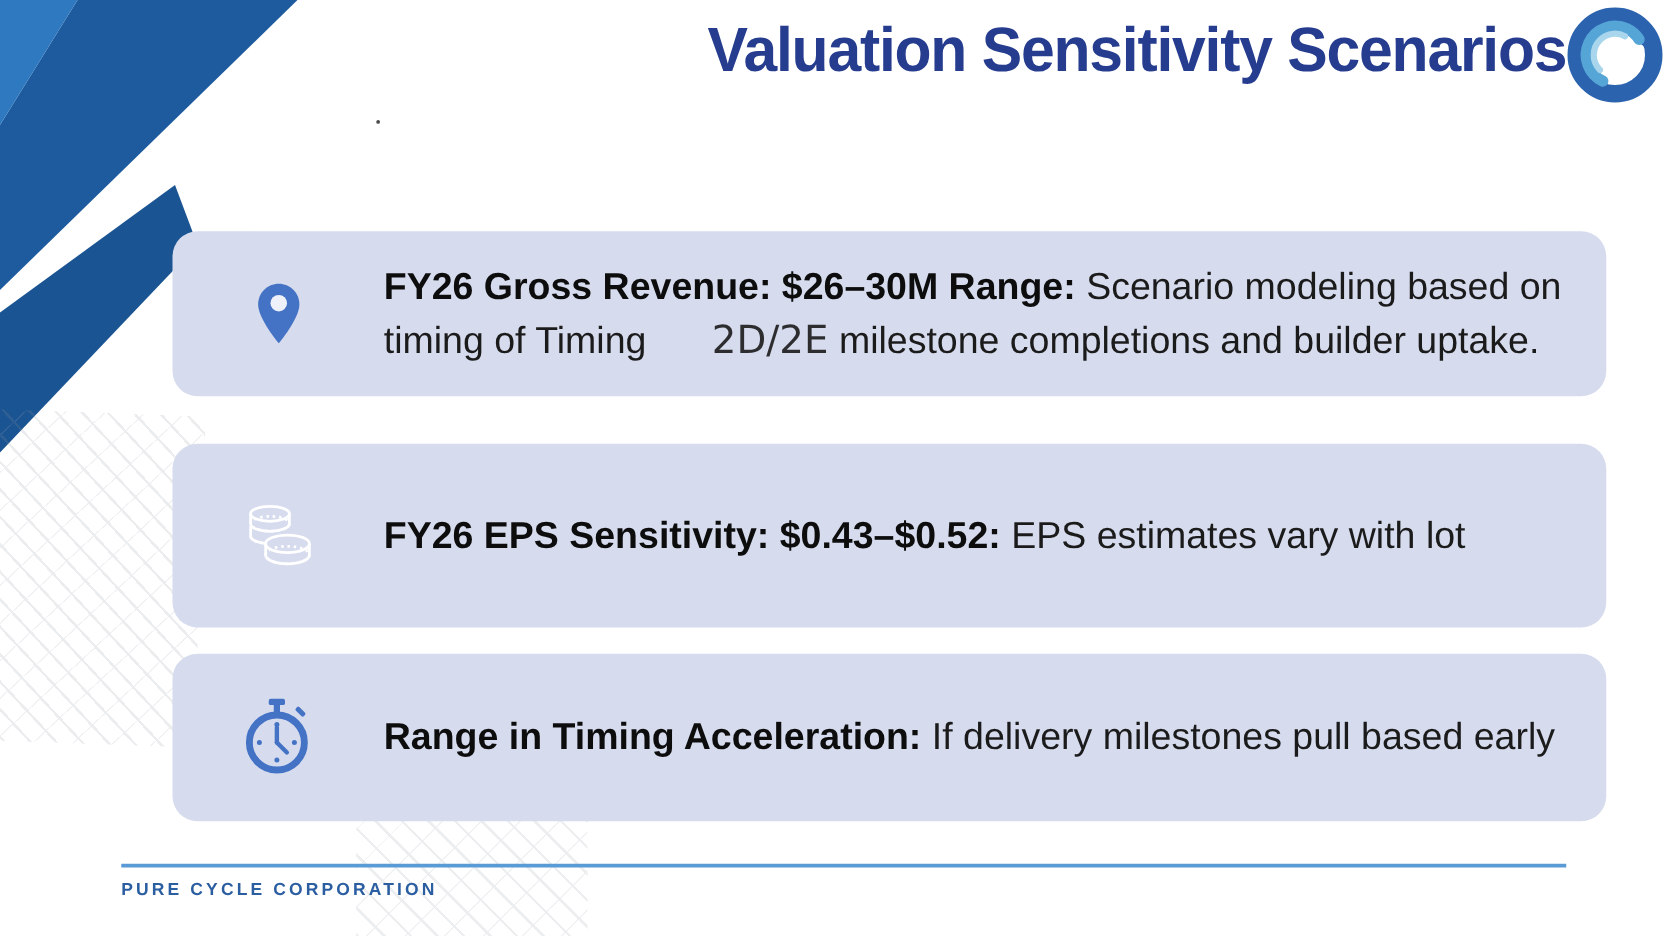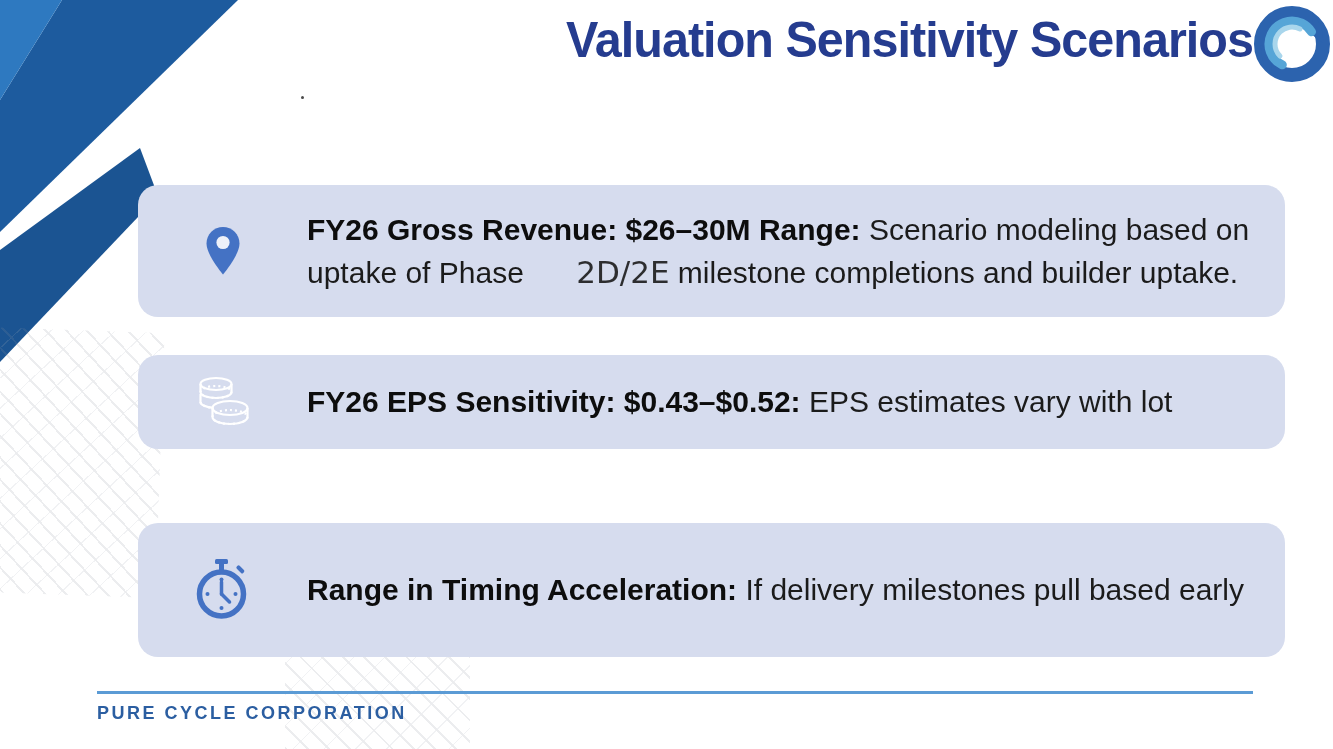--- a/index.html
+++ b/index.html
@@ -30,31 +30,31 @@
     transform:scaleX(0.97);transform-origin:right center;white-space:nowrap;
   }
   
   .logo{position:absolute;left:1252px;top:3px;width:80px;height:82px;}
   
   .card{
     position:absolute;left:138px;width:1147px;background:#d6dcee;border-radius:20px;
     display:flex;align-items:center;
   }
   .card1{top:185px;height:132px;}
-  .card2{top:355px;height:94px;}
+  .card2{top:355px;height:147px;}
   .card3{top:523px;height:134px;}
   .card-icon{width:169px;flex:0 0 169px;display:flex;justify-content:center;align-items:center;}
   .card-text{flex:1;font-size:30px;line-height:42px;color:#1b1b1b;}
   .card-text .ln{white-space:nowrap;}
   .card-text b{font-weight:bold;color:#0d0d0d;}
   .alt-font{font-family:"DejaVu Sans",sans-serif;font-size:31px;opacity:.9;margin-left:44px;}
   
   .footer-line{position:absolute;left:97px;top:691px;width:1156px;height:3px;background:#5b9bd5;}
   .footer-company{
-    position:absolute;left:97px;top:703px;font-size:18px;font-weight:bold;
+    position:absolute;left:97px;top:703px;font-size:14px;font-weight:bold;
     letter-spacing:2.5px;color:#2b5ea1;
   }
   .footer-page{
     position:absolute;left:953px;top:705px;width:300px;text-align:right;
     font-size:14px;font-weight:bold;letter-spacing:2px;color:#a7cbe9;
   }
 </style>
 </head>
 <body>
 
@@ -83,21 +83,21 @@
 
   <div class="card card1">
     <div class="card-icon">
       <svg width="36" height="50" viewBox="0 0 36 50">
         <path d="M18 1C8.9 1 1.5 8.4 1.5 17.5c0 11.5 16.5 31 16.5 31s16.5-19.5 16.5-31C34.5 8.4 27.1 1 18 1z" fill="#4472c4"></path>
         <circle cx="18" cy="16.5" r="6.6" fill="#eef1f9"></circle>
       </svg>
     </div>
     <div class="card-text">
       <div class="ln"><b>FY26 Gross Revenue: $26–30M Range:</b><span> Scenario modeling based on</span></div>
-      <div class="ln"><span>uptake of Phase </span><span class="alt-font">2D/2E</span><span> milestone completions and builder uptake.</span></div>
+      <div class="ln"><span>timing of Timing </span><span class="alt-font">2D/2E</span><span> milestone completions and builder uptake.</span></div>
     </div>
   </div>
 
   <div class="card card2">
     <div class="card-icon">
       <svg width="60" height="58" viewBox="0 0 60 58" fill="none" stroke="#ffffff" stroke-width="2.2">
         <ellipse cx="23" cy="11" rx="15.5" ry="6"></ellipse>
         <path d="M7.5 11 v8 a15.5 6 0 0 0 31 0 v-8"></path>
         <ellipse cx="23" cy="19" rx="15.5" ry="6" stroke-dasharray="2 3"></ellipse>
         <path d="M7.5 21 v8 a15.5 6 0 0 0 13 5.9"></path>

